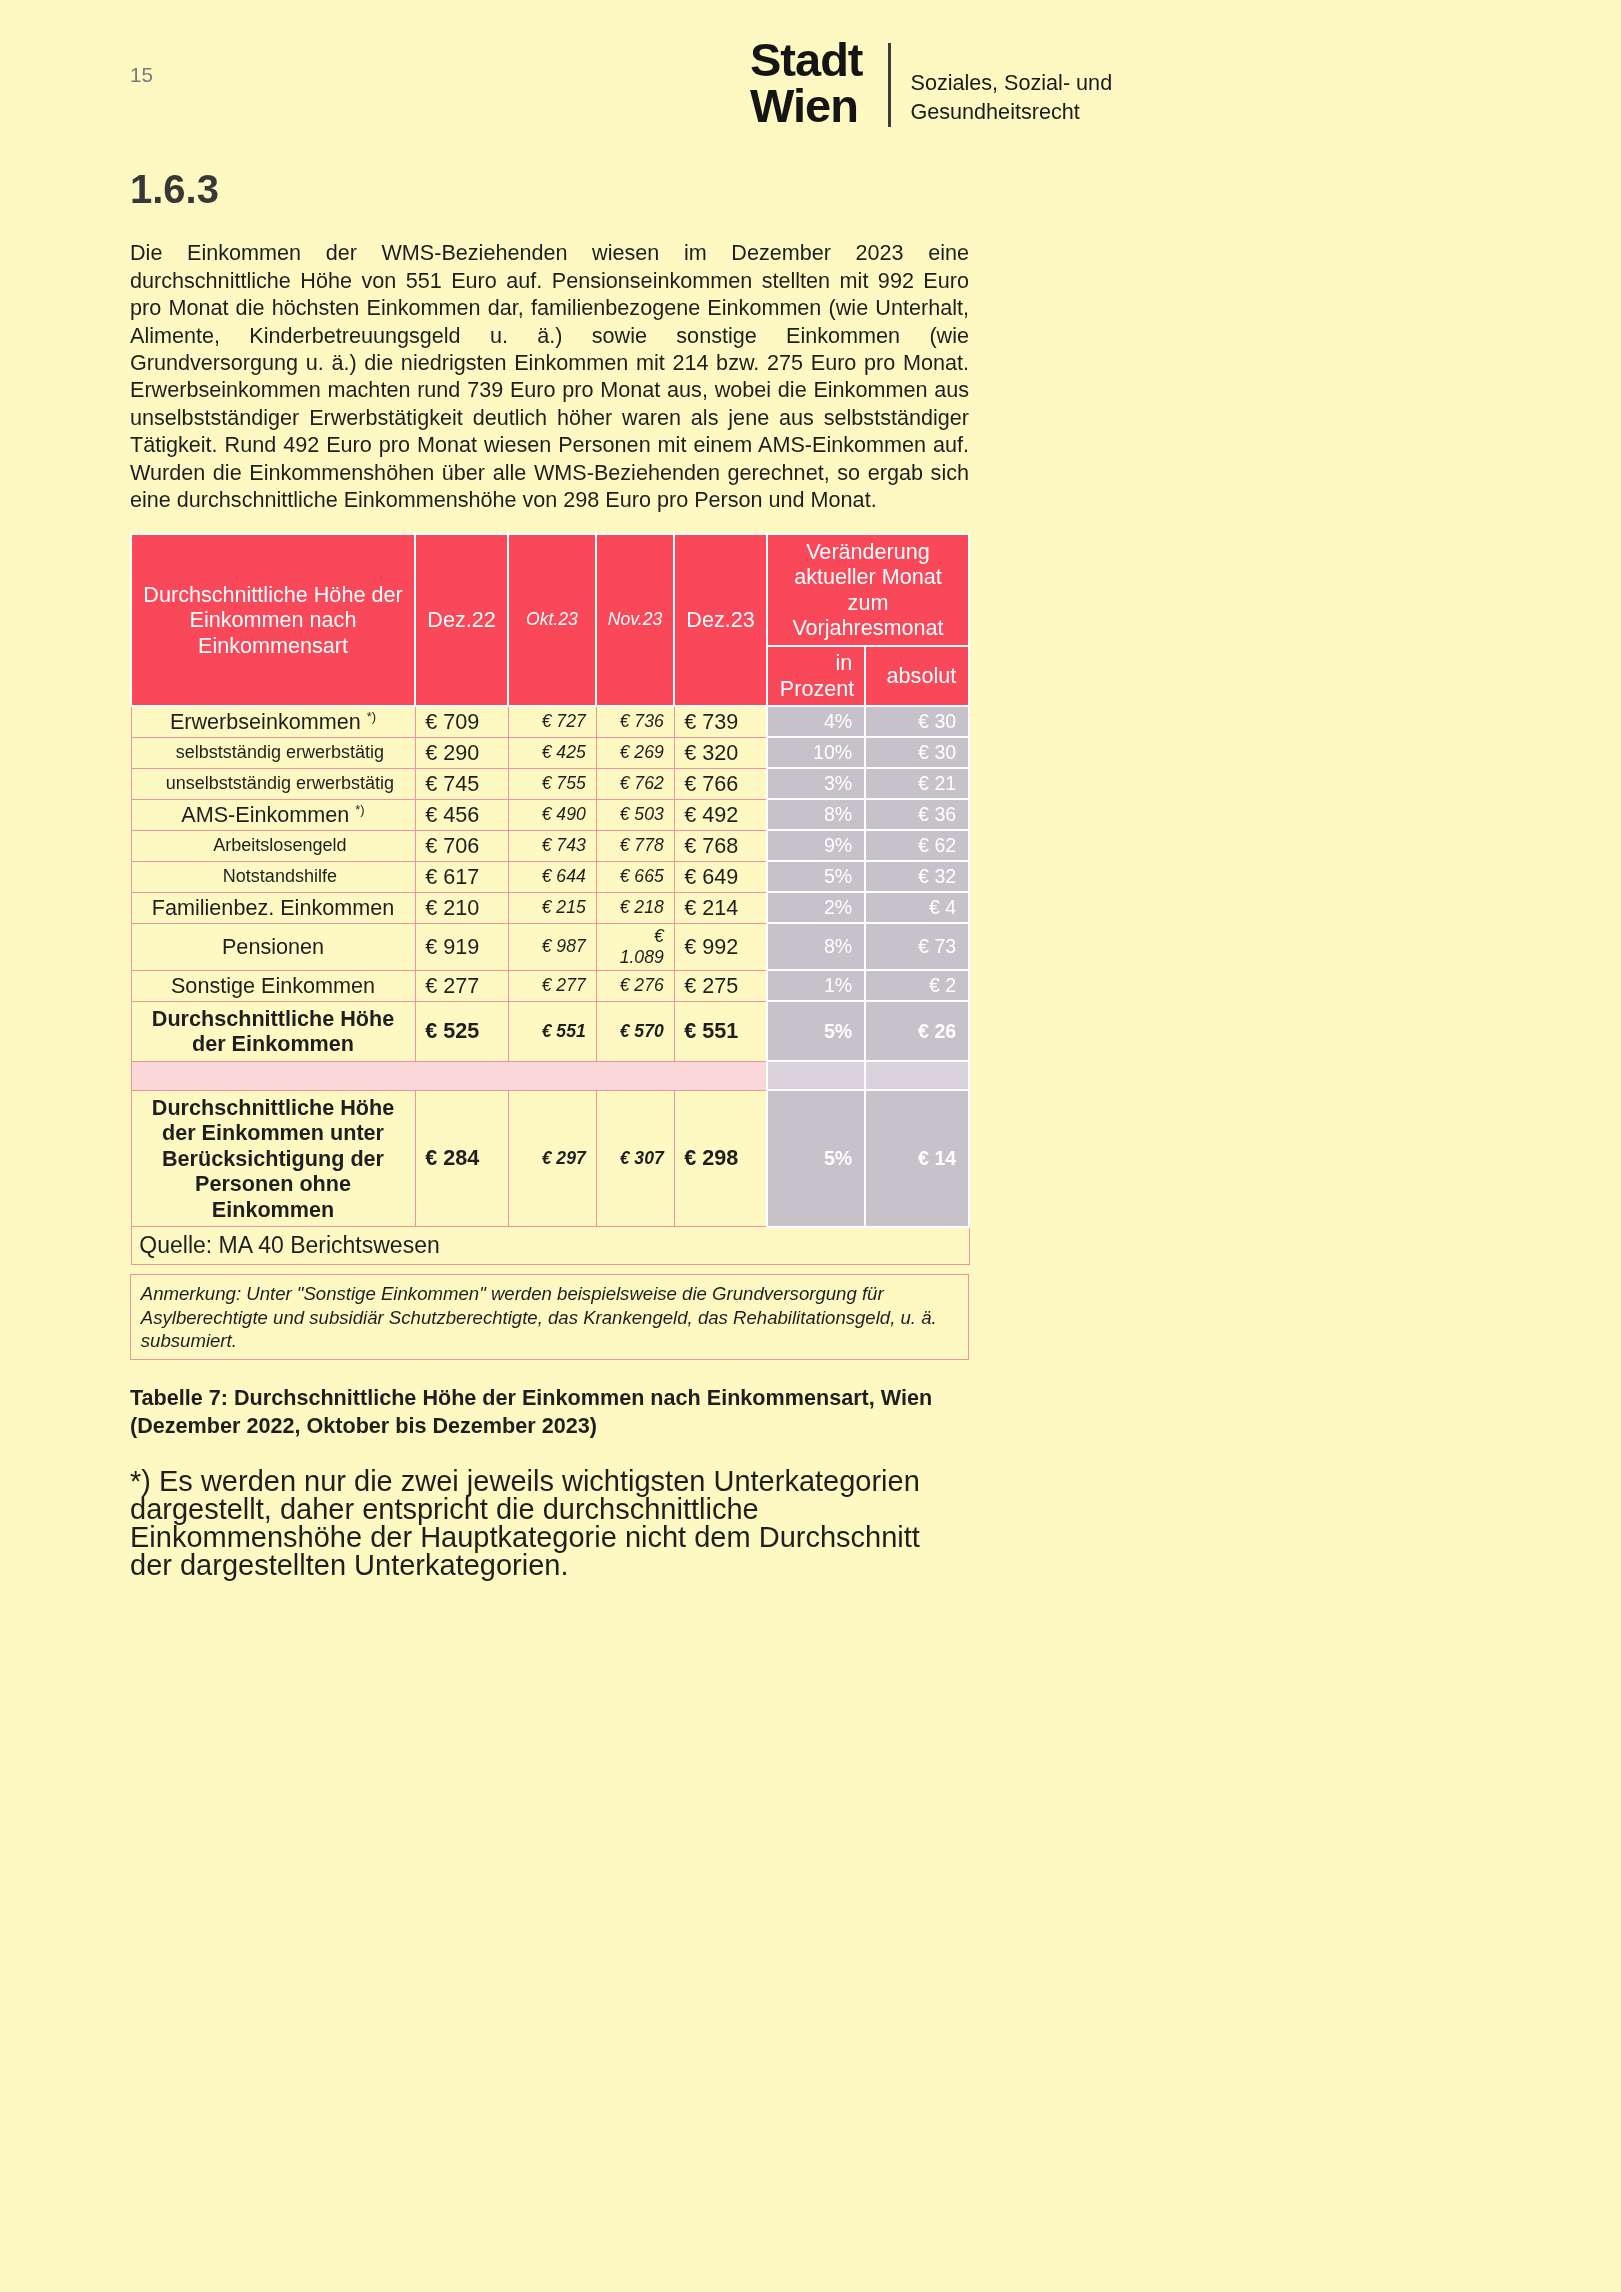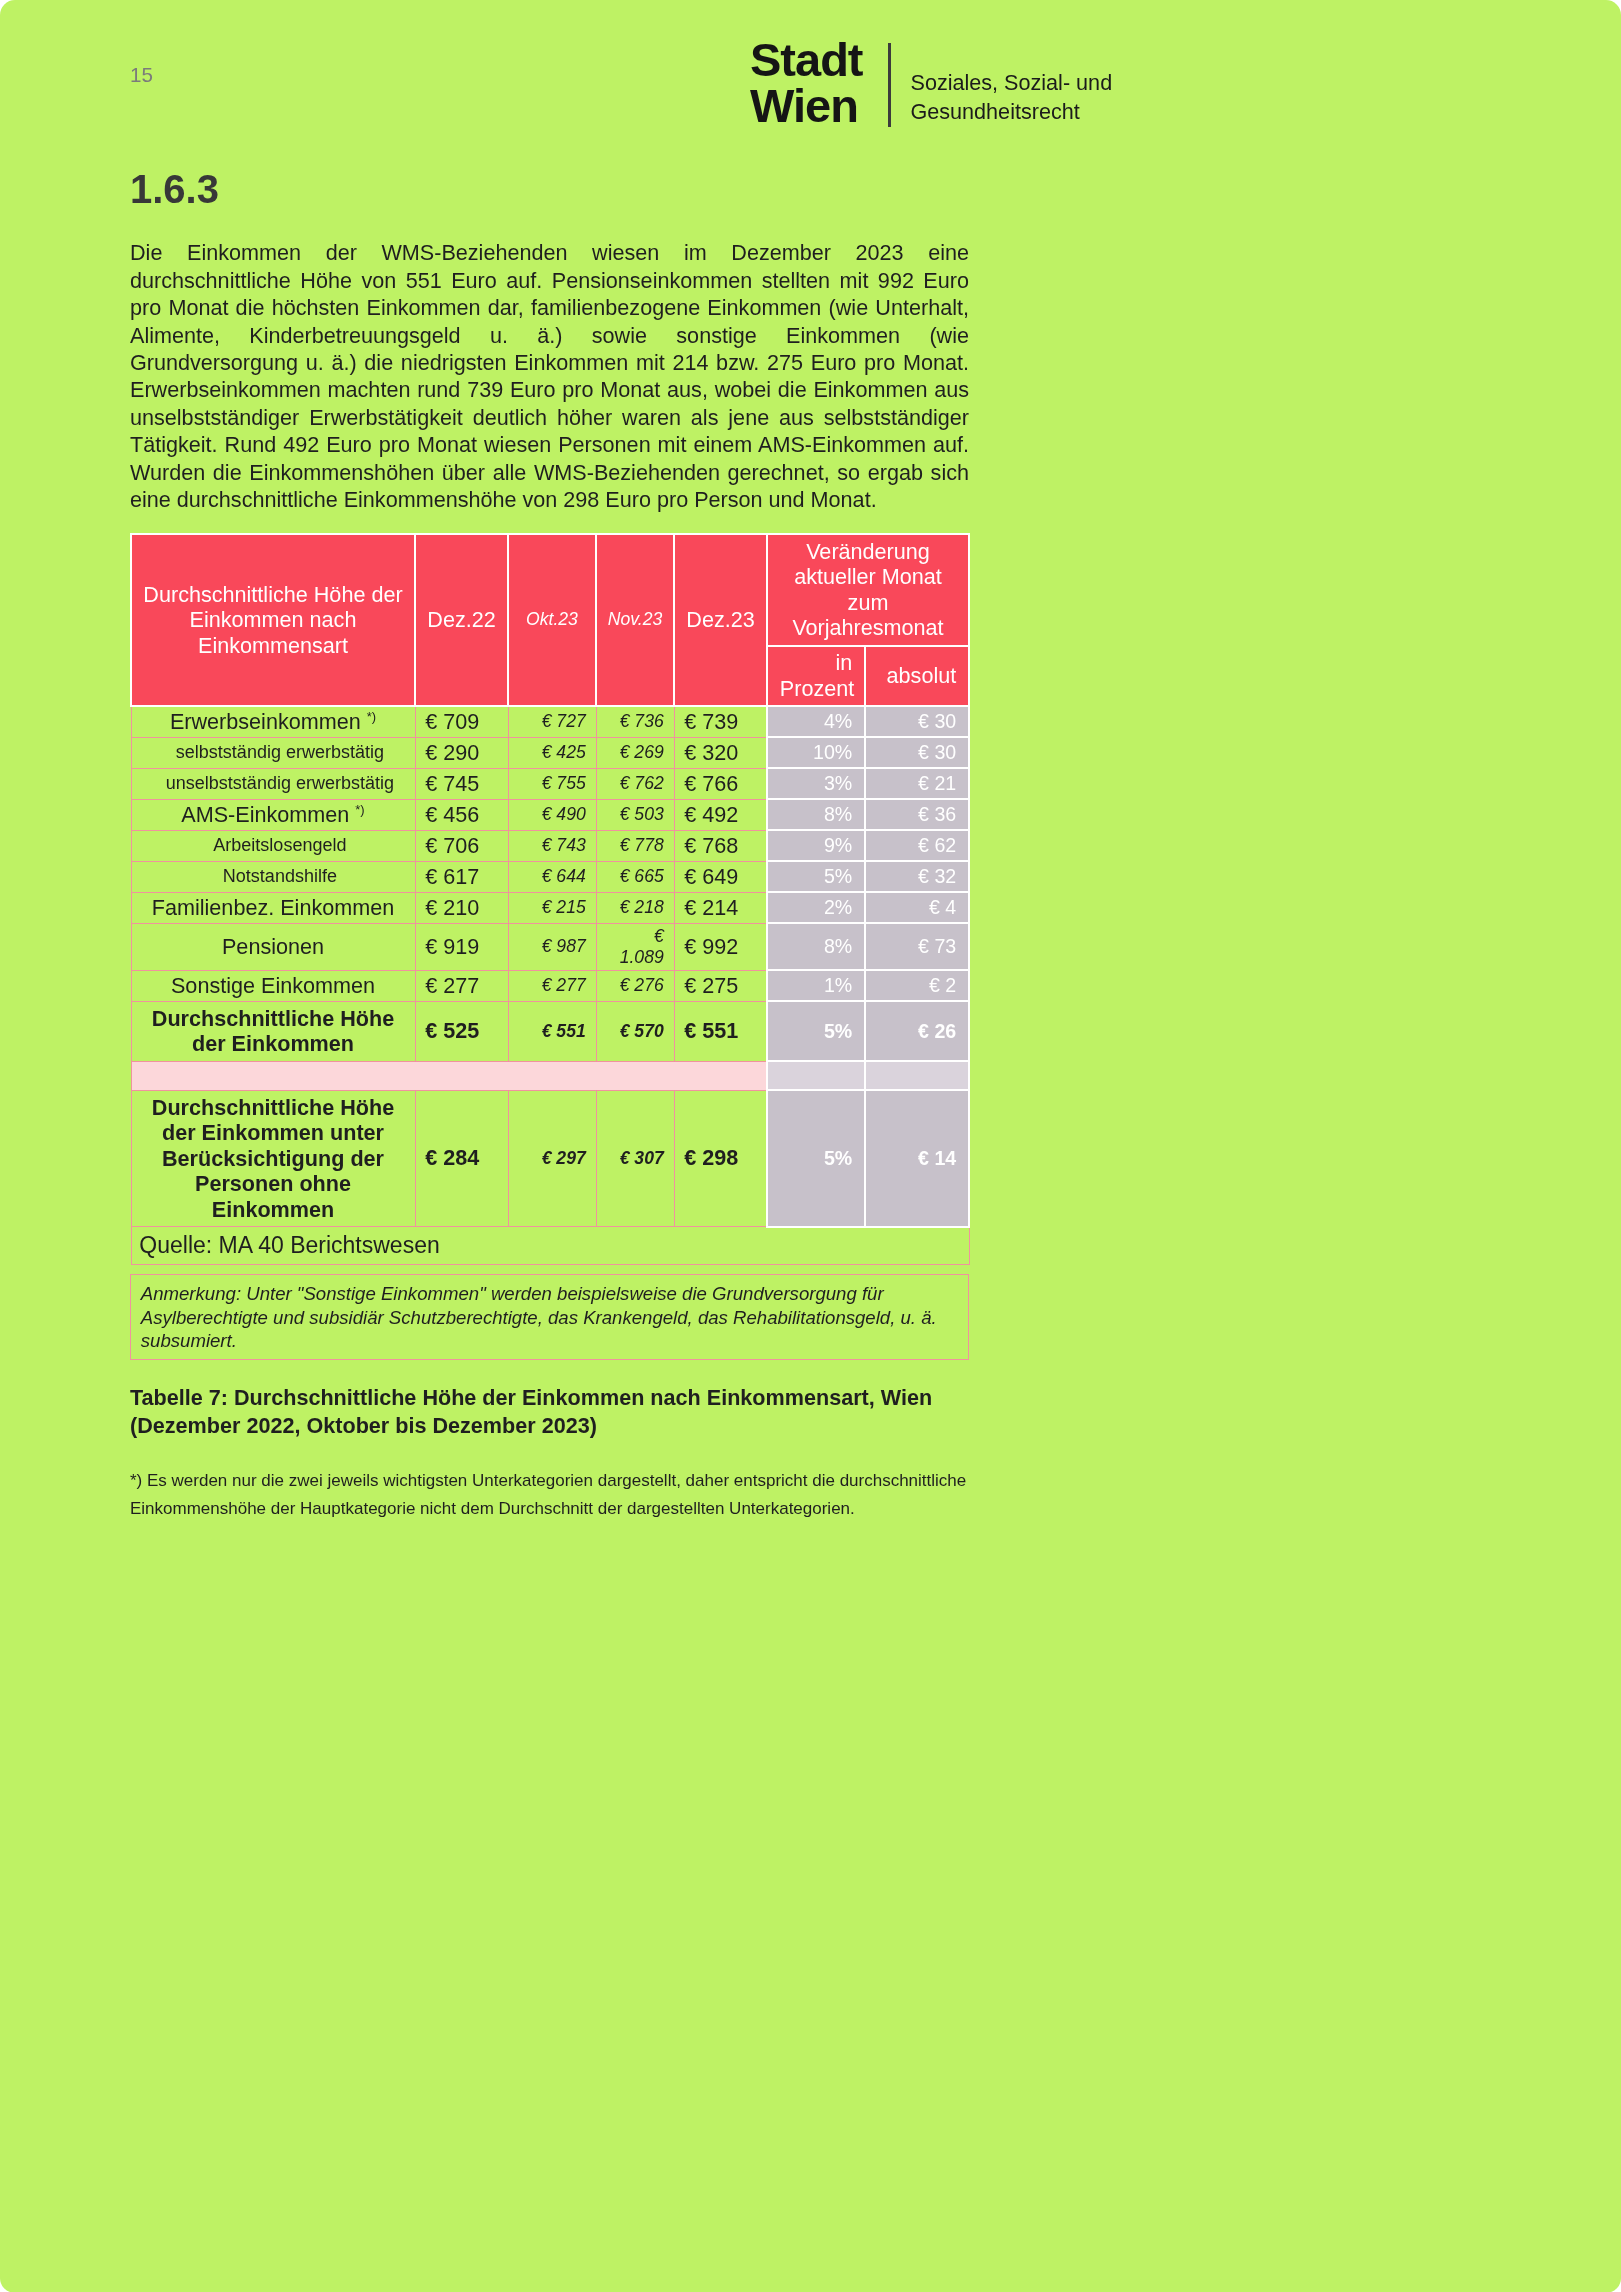--- a/index.html
+++ b/index.html
@@ -8,21 +8,21 @@
     --grid: #f0939e;
     --mauve: #c7c1ca;
     --spacer-pink: #fcd7da;
     --spacer-mauve: #dad3dc;
     --text: #1f1f1f;
   }
   * { box-sizing: border-box; margin: 0; padding: 0; }
   html, body { background: #ffffff; }
   body { font-family: "Liberation Sans", sans-serif; color: var(--text); }
 
-  .page { position: relative; width: 1621px; height: 2293px; background: #bef264; overflow: hidden; border-radius: 15px; }
+  .page { position: relative; width: 1621px; height: 2293px; background: #fef9c3; overflow: hidden; }
 
   .page-number { position: absolute; left: 130px; top: 63px; font-size: 20.6px; color: #7b7b7b; }
 
   .logo { position: absolute; left: 750px; top: 37px; display: flex; }
   .logo-words { font-size: 47px; font-weight: bold; line-height: 0.98; letter-spacing: -1px; color: #151515; }
   .logo-divider { width: 2.9px; background: #3c3c3c; margin: 5.9px 19.6px 2px 25.5px; }
   .logo-tagline { font-size: 21.6px; line-height: 1.32; color: #1b1b1b; align-self: flex-end; padding-bottom: 2.9px; }
 
   .content { position: absolute; left: 130px; top: 167px; width: 839px; }
 
@@ -51,21 +51,21 @@
 
   .row-spacer td { height: 29px; }
   td.spacer-left  { background: var(--spacer-pink); }
   td.spacer-right { background: var(--spacer-mauve); border: 2px solid #fff; }
 
   tfoot td { border: 1px solid var(--grid); font-size: 23px; padding: 4.9px 7.8px; }
 
   .anmerkung { border: 1px solid var(--grid); margin-top: 8.8px; padding: 6.9px 9.8px; font-size: 18.6px; font-style: italic; line-height: 23.5px; }
 
   .caption  { margin-top: 23.5px; font-size: 21.6px; font-weight: bold; line-height: 28px; }
-  .footnote { margin-top: 27.4px; font-size: 17px; line-height: 28px; }
+  .footnote { margin-top: 27.4px; font-size: 29px; line-height: 28px; }
 
   sup { font-size: 60%; vertical-align: super; }
 </style>
 </head>
 <body>
 
 <div class="page">
 
   <div class="page-number">15</div>
 

